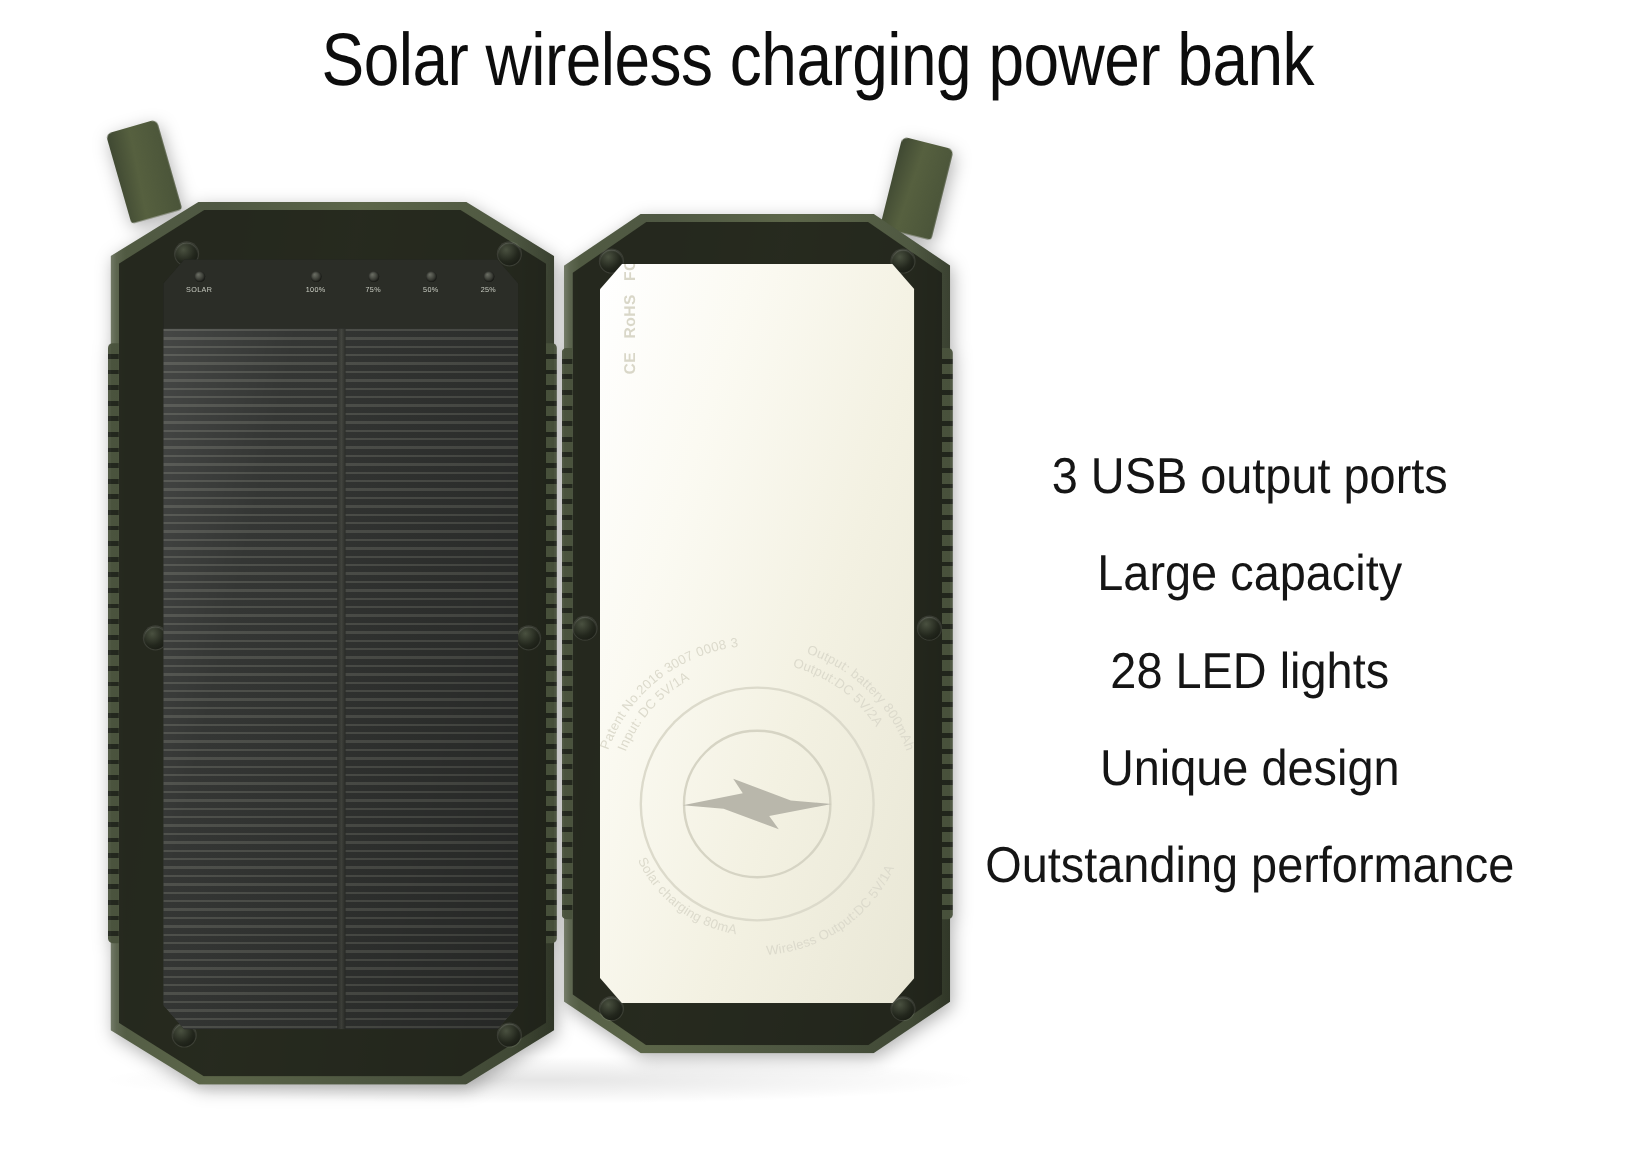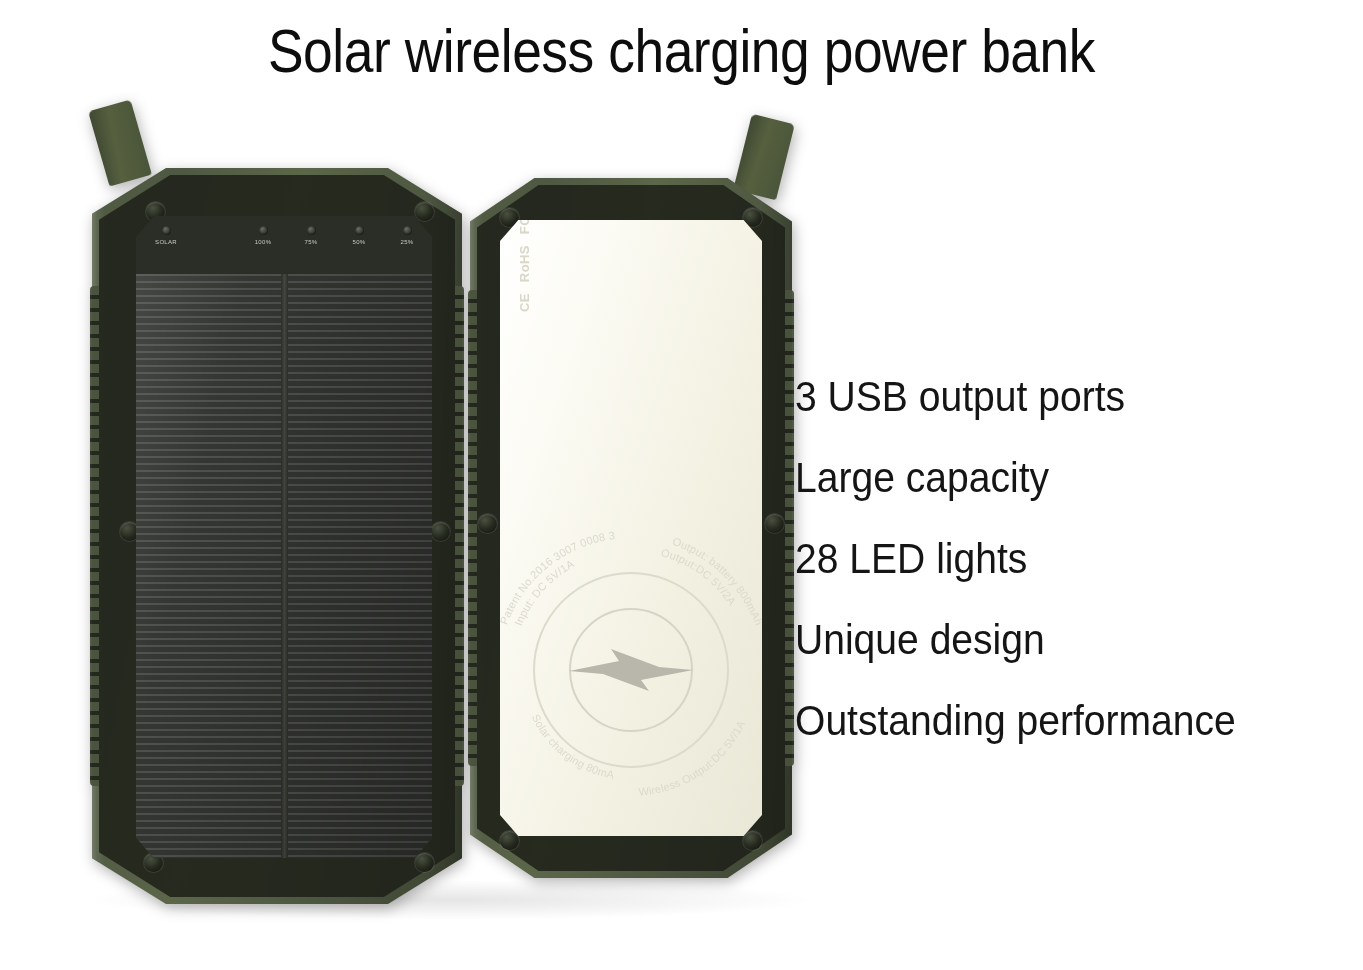--- a/index.html
+++ b/index.html
@@ -36,20 +36,21 @@
     transform-origin: 50% 50%;
     white-space: nowrap;
   }
 
   
   #feature-list {
     position: absolute;
     left: 795px;
     top: 375px;
     width: 530px;
+    text-align: center;
   }
   .feature-item {
     font-family: "Liberation Sans Narrow", "Liberation Sans", sans-serif;
     font-size: 42px;
     line-height: 44px;
     color: #151515;
     margin-bottom: 37px;
     white-space: nowrap;
     transform: scaleX(0.93);
     transform-origin: 0 50%;

